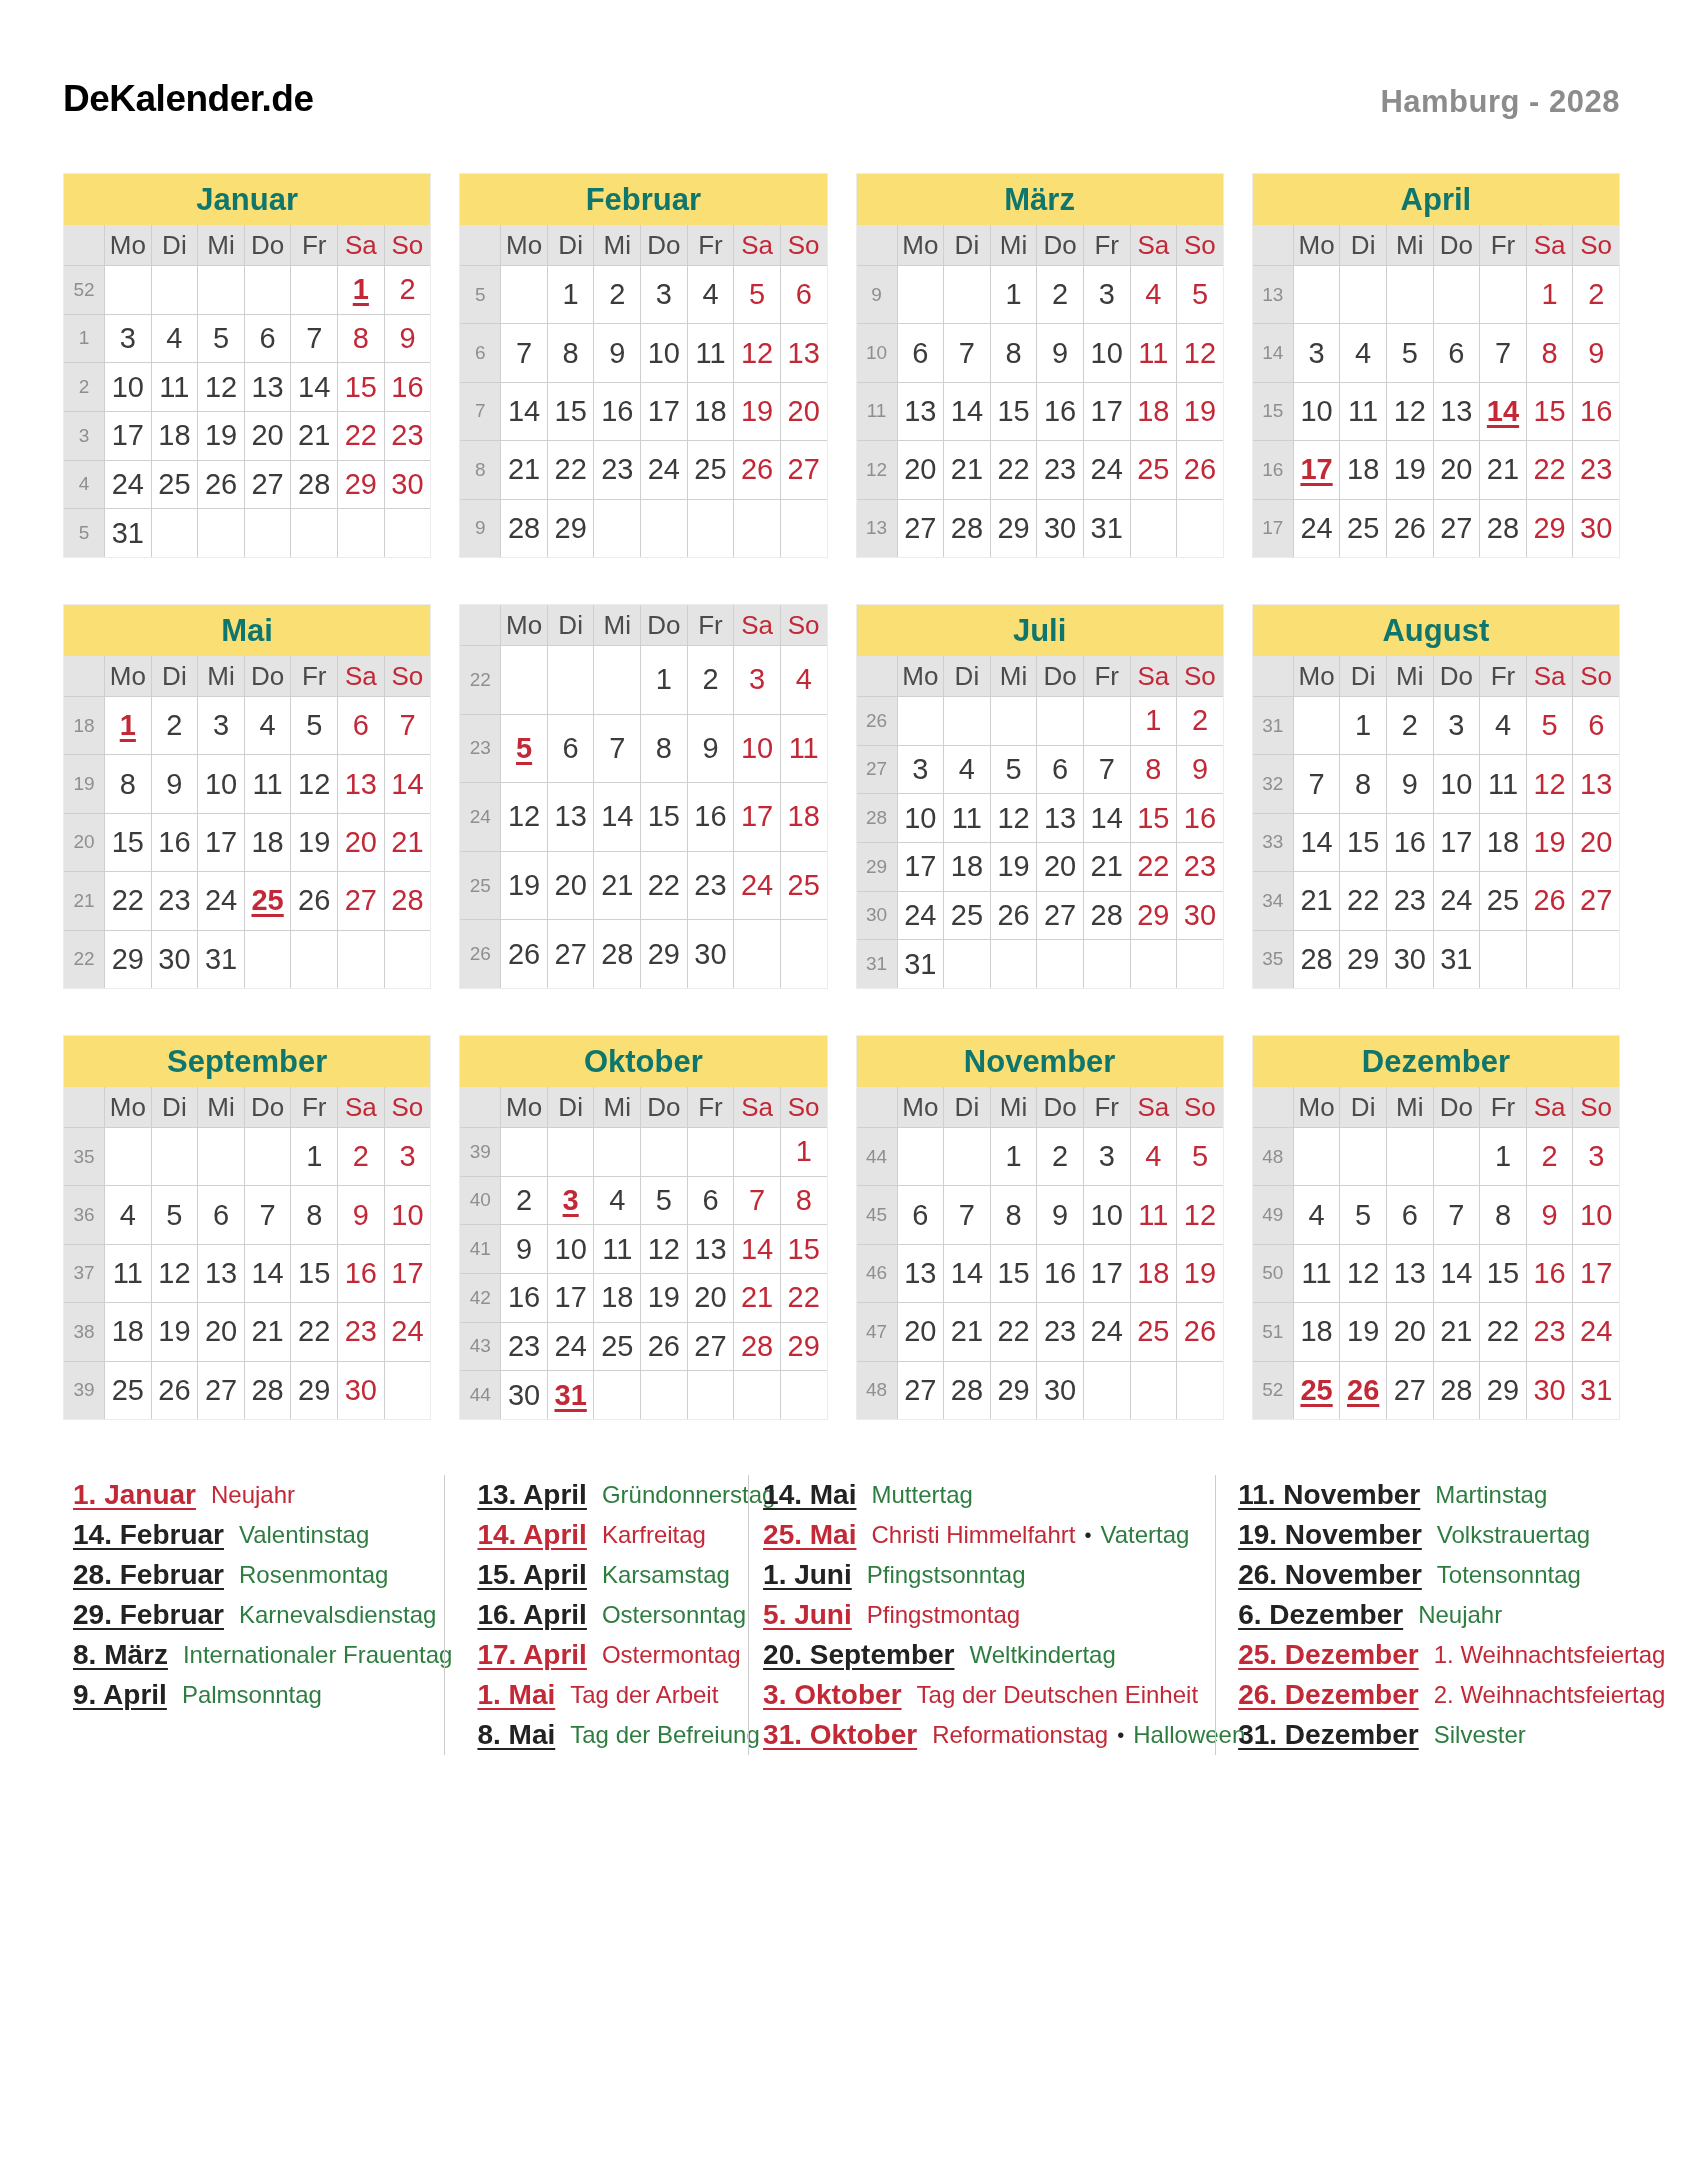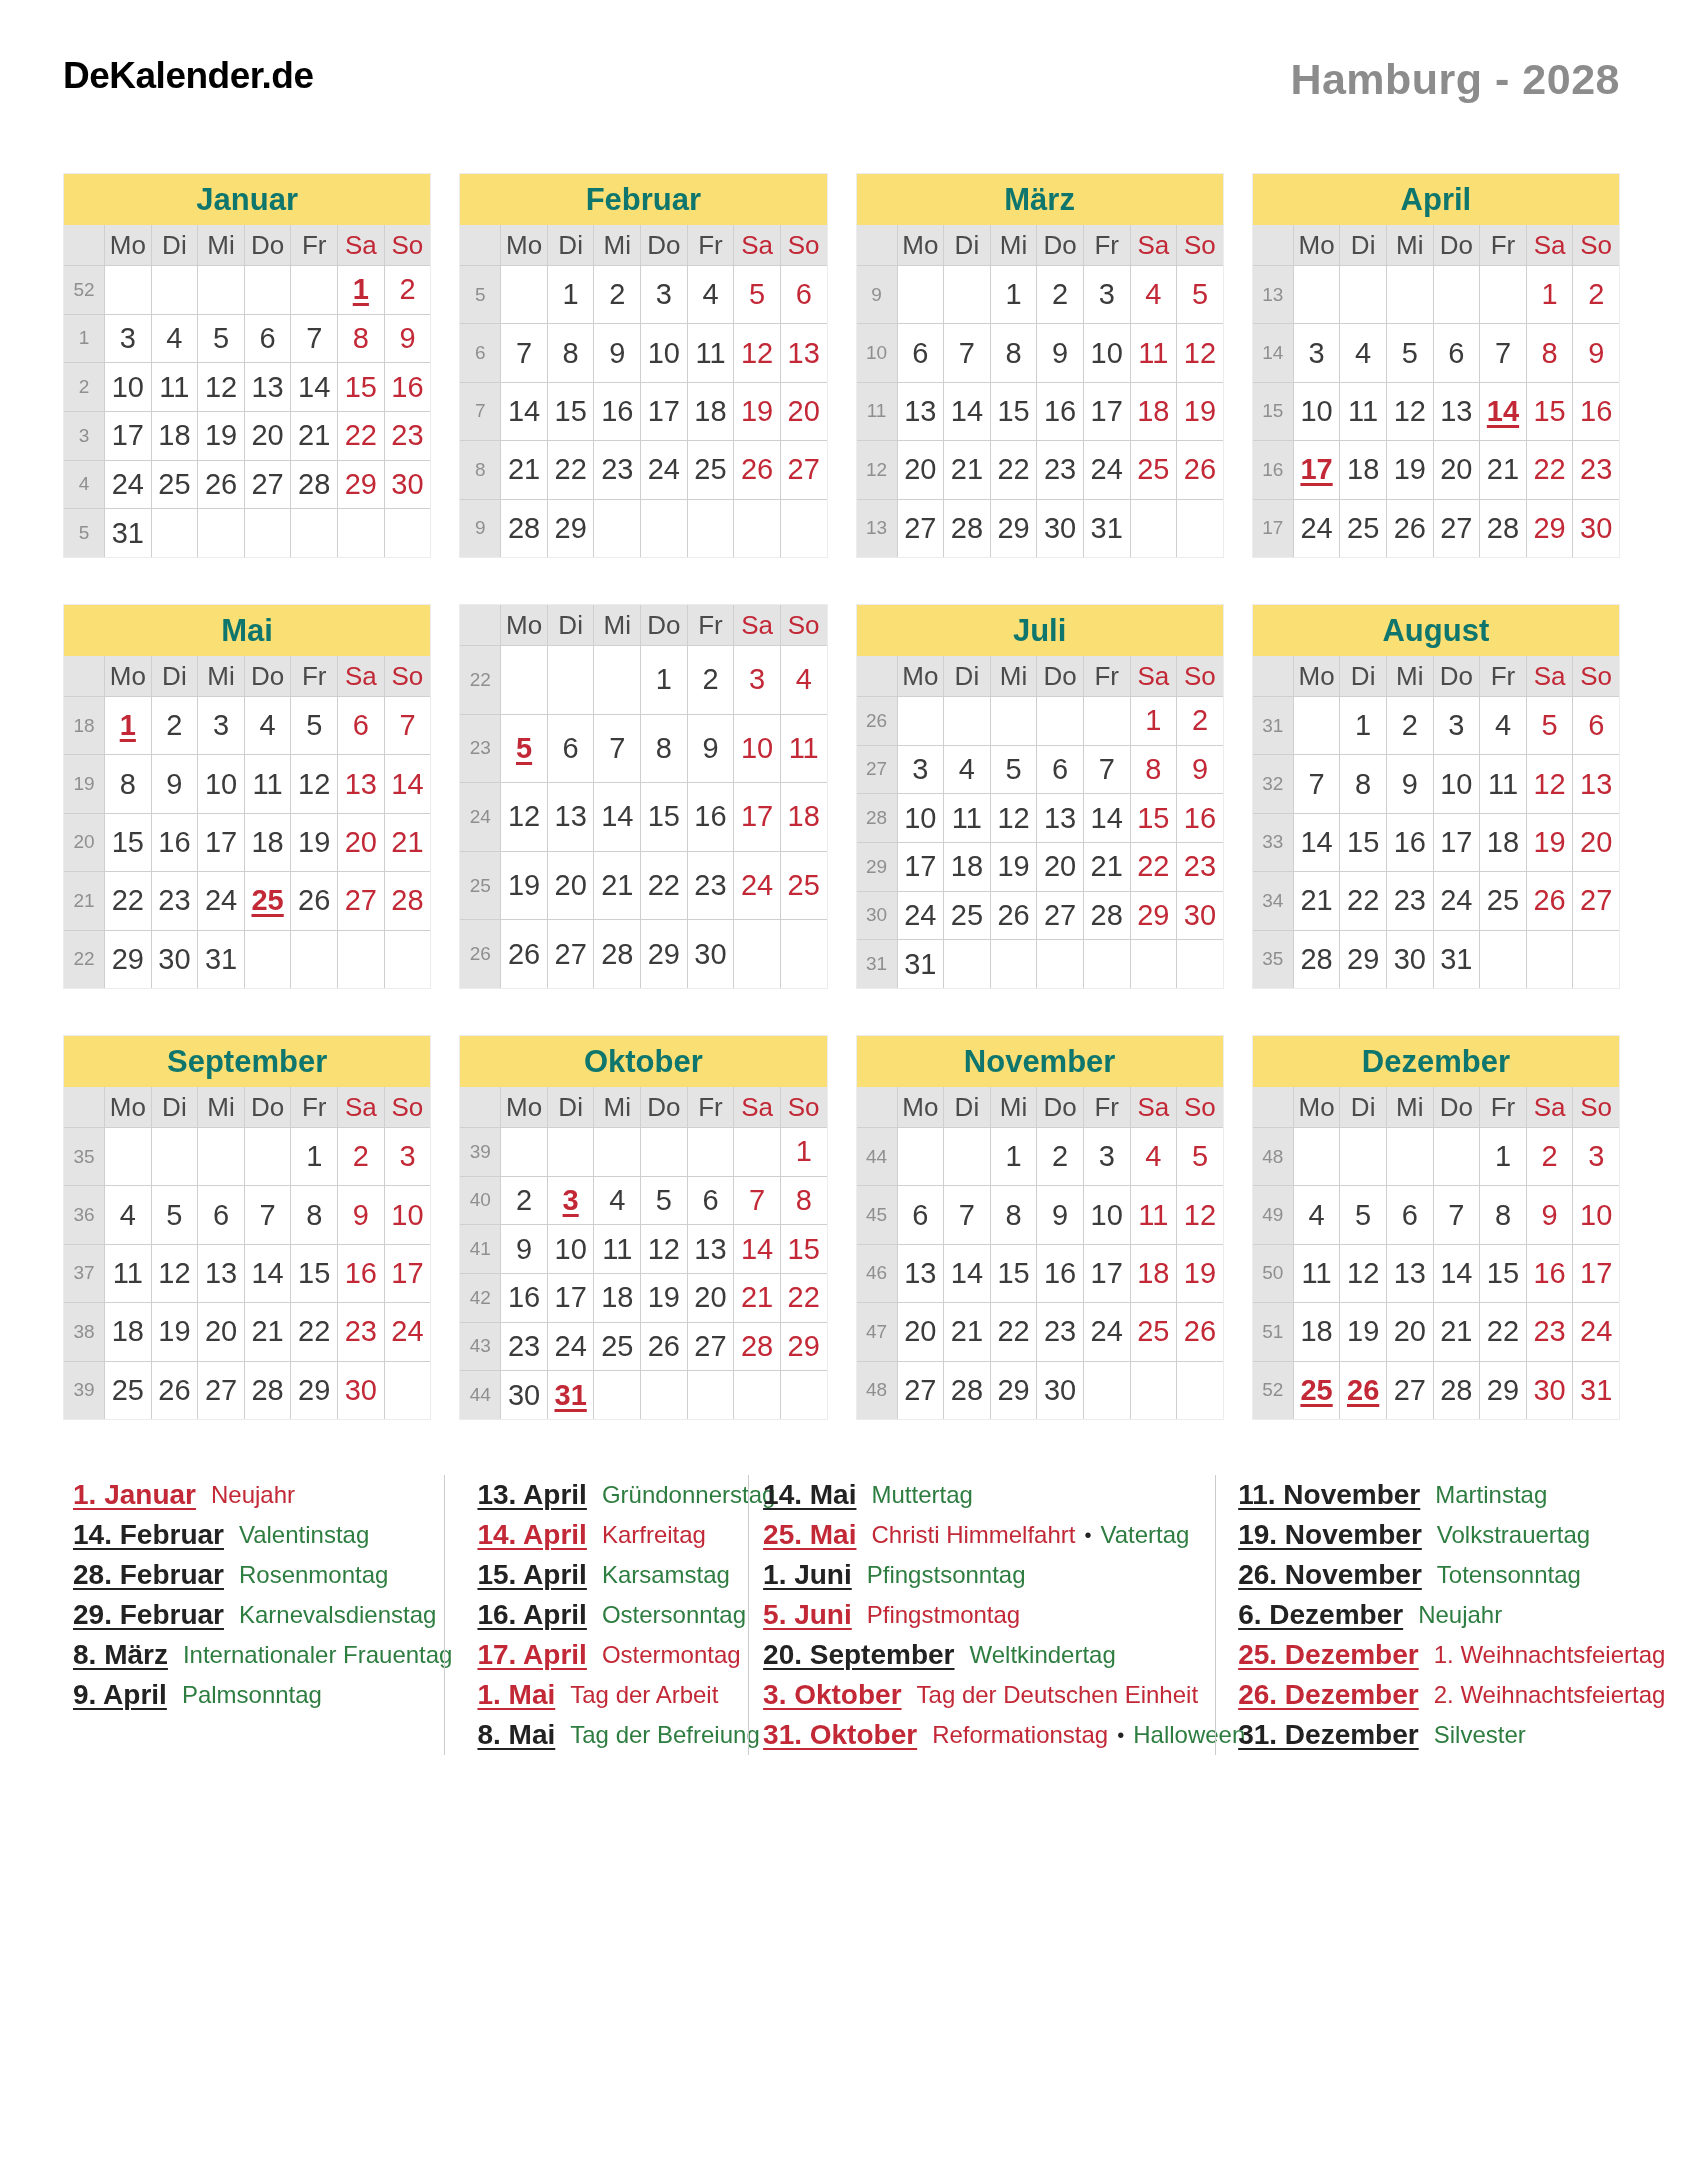--- a/index.html
+++ b/index.html
@@ -5,25 +5,25 @@
   html,body{margin:0;padding:0;background:#ffffff;}
   body{
     width:1683px;height:2178px;position:relative;overflow:hidden;
     font-family:"Liberation Sans", sans-serif;
     -webkit-font-smoothing:antialiased;
   }
   .page{padding:0 63px;}
 
   
   .topbar{
-    display:flex;justify-content:space-between;
+    display:flex;justify-content:space-between;align-items:flex-end;
     padding-top:55px;height:65px;
   }
   .logo{font-size:37px;font-weight:bold;color:#000;letter-spacing:-0.5px;}
-  .region{font-size:43px;font-weight:bold;color:#8c8c8c;letter-spacing:0.5px;}
+  .region{font-size:31px;font-weight:bold;color:#8c8c8c;letter-spacing:0.5px;}
 
   
   .months-grid{
     margin-top:53px;
     display:grid;
     grid-template-columns:repeat(4,1fr);
     column-gap:28px;row-gap:46px;
   }
   .month-panel{
     height:385px;display:flex;flex-direction:column;

